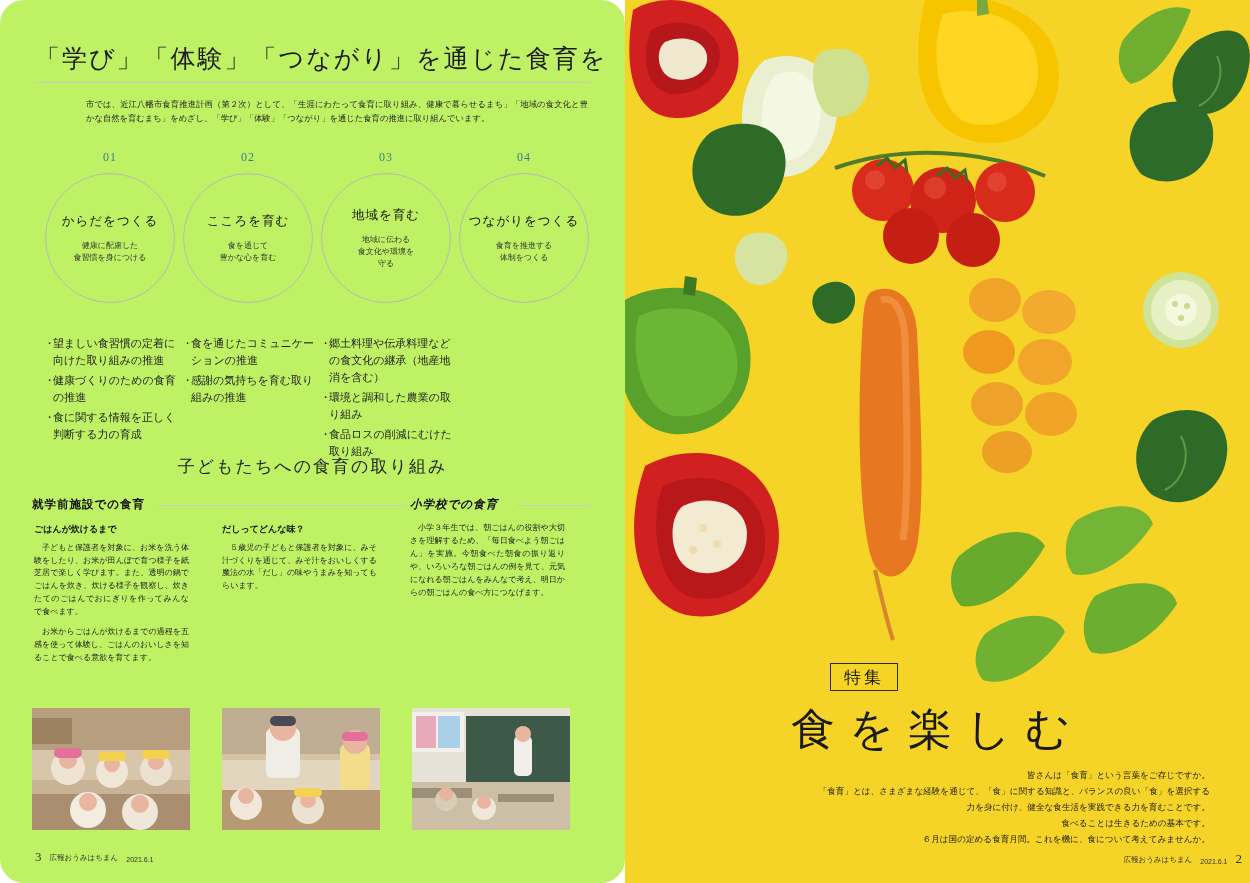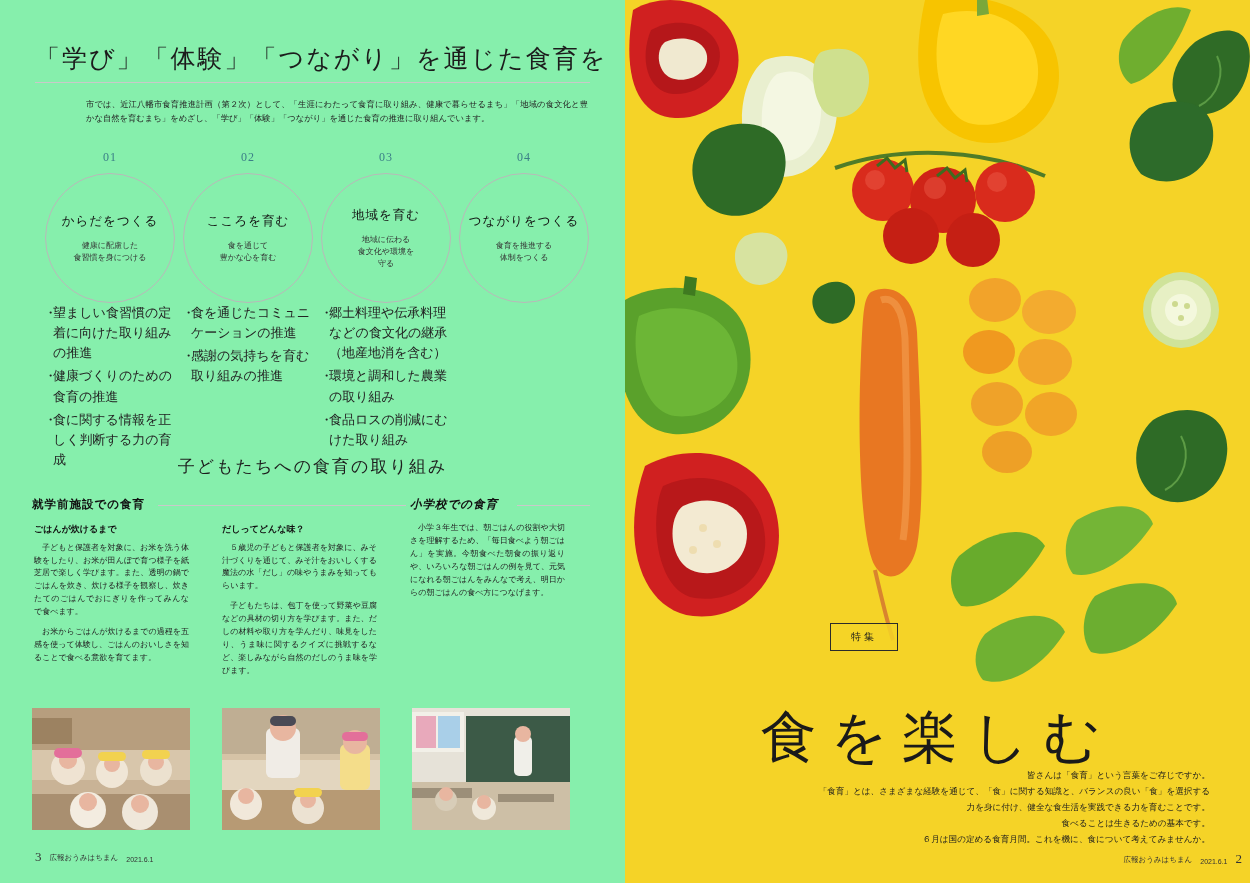--- a/index.html
+++ b/index.html
@@ -5,21 +5,21 @@
   html,body{margin:0;padding:0;}
   body{
     width:1250px;height:883px;
     background:#ffffff;
     font-family:"Liberation Sans","DejaVu Sans",sans-serif;
     overflow:hidden;
   }
   .spread{position:relative;width:1250px;height:883px;}
 
   
-  .page-left{position:absolute;left:0;top:0;width:625px;height:883px;background:#86efac;}
+  .page-left{position:absolute;left:0;top:0;width:625px;height:883px;background:#bef264;border-radius:24px;}
   .lp-inner{position:absolute;left:30px;top:0;width:565px;height:883px;}
 
   .headline{
     position:absolute;left:5px;top:42px;width:560px;
     font-size:25px;letter-spacing:2px;color:#1c1c1c;
     font-family:"Liberation Serif","DejaVu Serif",serif;
     white-space:nowrap;
   }
   .headline-rule{position:absolute;left:5px;top:82px;width:555px;height:1px;background:#c9c9c9;}
 
@@ -41,21 +41,21 @@
   }
   .circle{
     position:relative;margin:8px auto 0;width:130px;height:130px;border-radius:50%;
     border:1px solid #b9b9b9;background:rgba(255,255,255,0.0);
     display:flex;flex-direction:column;align-items:center;justify-content:center;
     box-sizing:border-box;
   }
   .c-title{font-size:12.5px;color:#111;letter-spacing:1px;
     font-family:"Liberation Serif","DejaVu Serif",serif;margin-bottom:10px;text-align:left;}
   .c-sub{font-size:8px;line-height:1.5;color:#333;text-align:center;}
-  .bullets{margin-top:0;font-size:13px;line-height:1.55;color:#222;padding-left:2px;}
+  .bullets{margin-top:32px;font-size:11px;line-height:1.55;color:#222;padding-left:2px;}
   .bullets div{position:relative;padding-left:8px;margin-bottom:3px;}
   .bullets div:before{content:"・";position:absolute;left:-1px;top:0;}
 
   
   .sub-headline{
     position:absolute;left:0;top:455px;width:565px;text-align:center;
     font-size:17px;letter-spacing:2px;color:#1c1c1c;
     font-family:Liberation Serif, serif;
   }
 
@@ -77,28 +77,28 @@
   .footer-left{position:absolute;left:5px;bottom:18px;display:flex;align-items:flex-end;gap:8px;}
   .pgnum{font-size:13px;color:#333;font-family:"Liberation Serif","DejaVu Serif",serif;}
   .foot-txt{font-size:7.5px;color:#333;padding-bottom:2px;}
   .foot-date{font-size:7px;color:#333;padding-bottom:2px;}
 
   
   .page-right{position:absolute;left:625px;top:0;width:625px;height:883px;background:#f5d327;overflow:hidden;}
   .veg-stage{position:absolute;left:0;top:0;width:625px;height:700px;}
 
   .badge{
-    position:absolute;left:205px;top:623px;width:66px;height:26px;
+    position:absolute;left:205px;top:663px;width:66px;height:26px;
     border:1px solid #2b2b2b;display:flex;align-items:center;justify-content:center;
-    font-size:10px;letter-spacing:3px;color:#1a1a1a;background:rgba(245,211,39,0.85);
+    font-size:17px;letter-spacing:3px;color:#1a1a1a;background:rgba(245,211,39,0.85);
     font-family:"Liberation Serif","DejaVu Serif",serif;
   }
   .big-title{
     position:absolute;left:0;top:700px;width:625px;text-align:center;
-    font-size:56px;letter-spacing:14px;color:#1a1a1a;
+    font-size:44px;letter-spacing:14px;color:#1a1a1a;
     font-family:"Liberation Serif","DejaVu Serif",serif;
   }
   .rp-body{
     position:absolute;left:40px;top:768px;width:545px;text-align:right;
     font-size:8.6px;line-height:1.85;color:#1d1d1d;
   }
   .footer-right{position:absolute;right:8px;bottom:16px;display:flex;align-items:flex-end;gap:8px;}
   .footer-right .pgnum{font-size:13px;}
 </style>
 </head>
@@ -174,21 +174,20 @@
 
       <div class="col" style="left:4px;top:522px;width:155px;font-family:Liberation Serif, serif;">
         <h4>ごはんが炊けるまで</h4>
         <p>子どもと保護者を対象に、お米を洗う体験をしたり、お米が田んぼで育つ様子を紙芝居で楽しく学びます。また、透明の鍋でごはんを炊き、炊ける様子を観察し、炊きたてのごはんでおにぎりを作ってみんなで食べます。</p>
         <p>お米からごはんが炊けるまでの過程を五感を使って体験し、ごはんのおいしさを知ることで食べる意欲を育てます。</p>
       </div>
 
       <div class="col" style="left:192px;top:522px;width:155px;">
         <h4>だしってどんな味？</h4>
         <p>５歳児の子どもと保護者を対象に、みそ汁づくりを通じて、みそ汁をおいしくする魔法の水「だし」の味やうまみを知ってもらいます。</p>
-        <p>子どもたちは、包丁を使って野菜や豆腐などの具材の切り方を学びます。また、だしの材料や取り方を学んだり、味見をしたり、うま味に関するクイズに挑戦するなど、楽しみながら自然のだしのうま味を学びます。</p>
       </div>
 
       <div class="col" style="left:380px;top:522px;width:155px;">
         <p>小学３年生では、朝ごはんの役割や大切さを理解するため、「毎日食べよう朝ごはん」を実施。今朝食べた朝食の振り返りや、いろいろな朝ごはんの例を見て、元気になれる朝ごはんをみんなで考え、明日からの朝ごはんの食べ方につなげます。</p>
       </div>
 
       <div class="photo" style="left:2px;top:708px;width:158px;height:122px;">
         <svg width="158" height="122" viewBox="0 0 158 122">
           <rect width="158" height="122" fill="#c9b396"></rect>
           <rect y="0" width="158" height="42" fill="#b79e7e"></rect>

